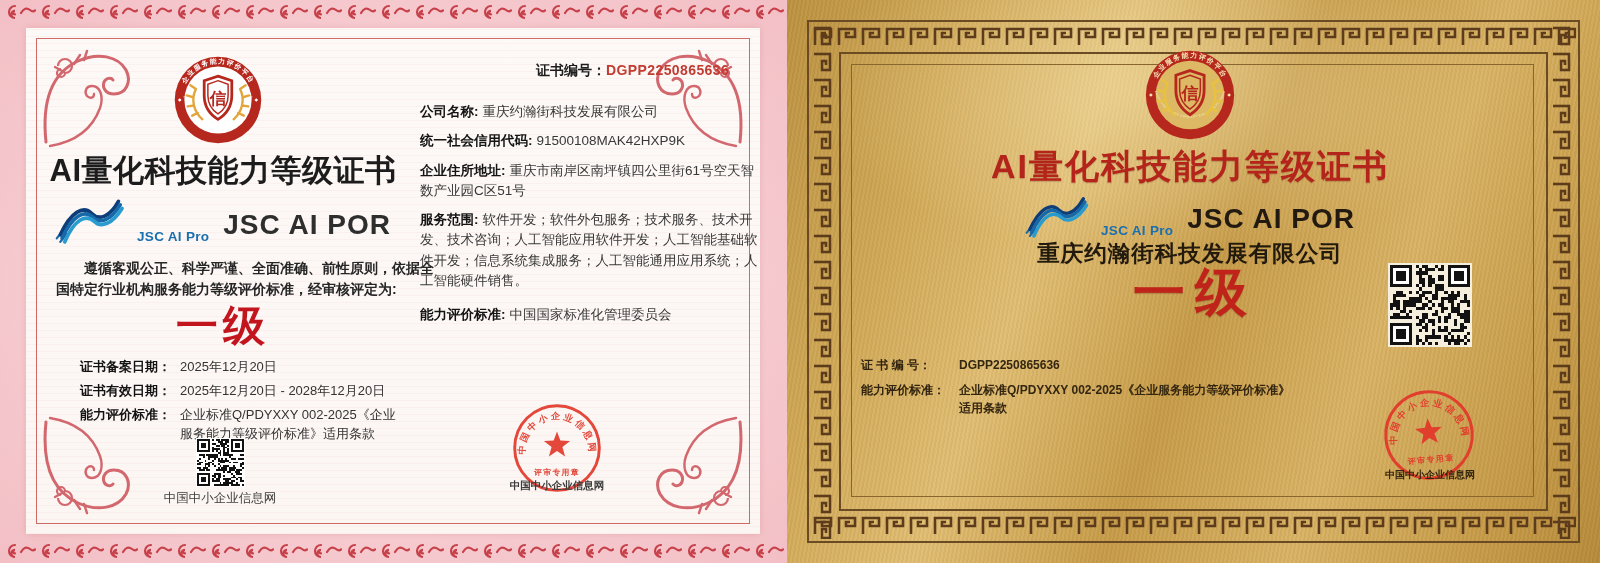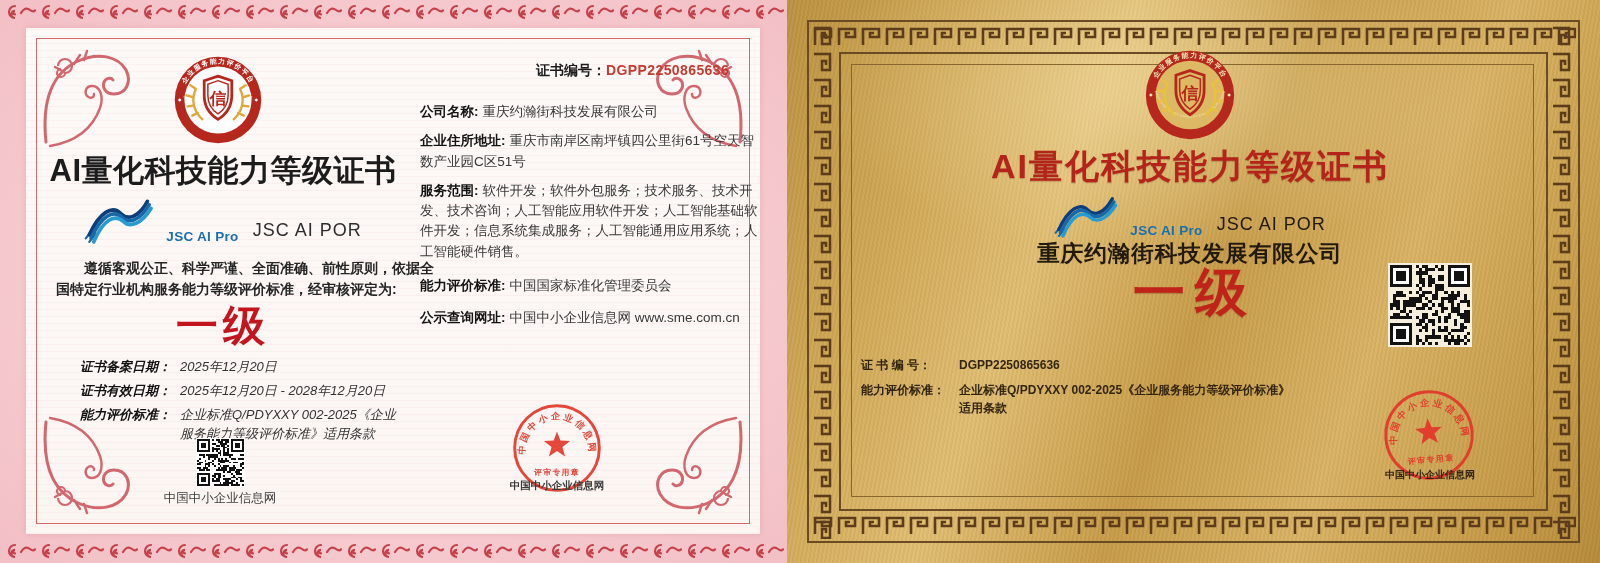--- a/index.html
+++ b/index.html
@@ -26,30 +26,30 @@
     border:1px solid #d06a66;pointer-events:none;
   }
   .flourishes{position:absolute;left:26px;top:28px;pointer-events:none;}
   .l-emblem{position:absolute;left:172px;top:54px;}
   .l-title{
     position:absolute;left:28px;top:150px;width:390px;text-align:center;
     font-size:31px;font-weight:800;color:#1c1c1c;letter-spacing:.5px;
   }
   .l-jsc{position:absolute;left:28px;top:194px;width:390px;display:flex;justify-content:center;align-items:flex-end;gap:8px;}
   .jsc-small{font-size:13.5px;font-weight:700;color:#1a6fae;letter-spacing:.3px;}
-  .jsc-big{font-size:18px;font-weight:400;color:#2e2e2e;letter-spacing:1px;margin-bottom:3px;margin-left:6px;}
+  .jsc-big{font-size:28px;font-weight:700;color:#2e2e2e;letter-spacing:1px;margin-bottom:3px;margin-left:6px;}
   .l-statement{
     position:absolute;left:56px;top:258px;width:378px;
     font-size:14px;font-weight:700;color:#262626;line-height:1.5;text-indent:2em;
   }
   .l-level{
     position:absolute;left:28px;top:298px;width:390px;text-align:center;
     font-size:42px;font-weight:900;color:#c2151d;letter-spacing:5px;
   }
-  .l-rows{position:absolute;left:80px;top:358px;width:322px;font-style:italic;}
+  .l-rows{position:absolute;left:80px;top:358px;width:322px;}
   .l-row{display:flex;margin-bottom:5px;font-size:13px;line-height:1.45;}
   .l-row .lb{font-weight:800;color:#131313;width:100px;flex:0 0 auto;}
   .l-row .vl{color:#333;font-weight:500;flex:1;}
   .l-qr{position:absolute;left:196px;top:438px;width:47px;height:47px;background:#fff;padding:1px;}
   .l-qr svg,.r-qr svg{width:100%;height:100%;display:block;}
   .l-qr-caption{position:absolute;left:138px;top:490px;width:164px;text-align:center;font-size:12.5px;color:#3c3c3c;font-weight:500;}
   .l-certno{position:absolute;left:536px;top:62px;font-size:14px;white-space:nowrap;}
   .l-certno .lb{font-weight:800;color:#1d1d1d;font-family:Liberation Mono, monospace;}
   .l-certno .vl{color:#c23b31;font-weight:600;letter-spacing:.4px;}
   .l-info{position:absolute;left:412px;top:102px;width:338px;font-size:13.5px;line-height:1.5;margin-left:8px;}
@@ -432,24 +432,24 @@
       </svg>
     </div>
   <div class="l-qr-caption">中国中小企业信息网</div>
 
   <div class="l-certno">
     <span class="lb">证书编号：</span><span class="vl">DGPP2250865636</span>
   </div>
 
   <div class="l-info">
     <div class="info-field"><span class="lb">公司名称:</span><span>重庆约瀚街科技发展有限公司</span></div>
+    <div class="info-field"><span class="lb">统一社会信用代码:</span><span>91500108MAK42HXP9K</span></div>
     <div class="info-field"><span class="lb">企业住所地址:</span><span>重庆市南岸区南坪镇四公里街61号空天智数产业园C区51号</span></div>
     <div class="info-field"><span class="lb">服务范围:</span><span>软件开发；软件外包服务；技术服务、技术开发、技术咨询；人工智能应用软件开发；人工智能基础软件开发；信息系统集成服务；人工智能通用应用系统；人工智能硬件销售。</span></div>
     <div class="info-field" style="margin-top:14px;"><span class="lb">能力评价标准:</span><span>中国国家标准化管理委员会</span></div>
-    <div class="info-field" style="margin-top:12px;"><span class="lb">公示查询网址:</span><span>中国中小企业信息网 www.sme.com.cn</span></div>
   </div>
 
   <svg class="l-seal" width="92" height="92" viewBox="0 0 100 100" opacity="0.92">
     <circle cx="50" cy="50" r="46" fill="none" stroke="#e23a2b" stroke-width="3.2"></circle>
     <path id="sealArcL" d="M16,62 a35,35 0 1 1 68,0" fill="none"></path>
     <text font-size="10" fill="#e23a2b" font-weight="bold" letter-spacing="3"><textPath href="#sealArcL" startOffset="50%" text-anchor="middle">中国中小企业信息网</textPath></text>
     <polygon points="50,32 53.64,41.98 64.27,42.36 55.90,48.92 58.82,59.14 50,53.2 41.18,59.14 44.10,48.92 35.73,42.36 46.36,41.98" fill="#e23a2b"></polygon>
     <text x="50" y="79" font-size="8.5" fill="#e23a2b" font-weight="bold" letter-spacing="1.5" text-anchor="middle">评审专用章</text>
   </svg>
   <div class="l-seal-caption">中国中小企业信息网</div>

